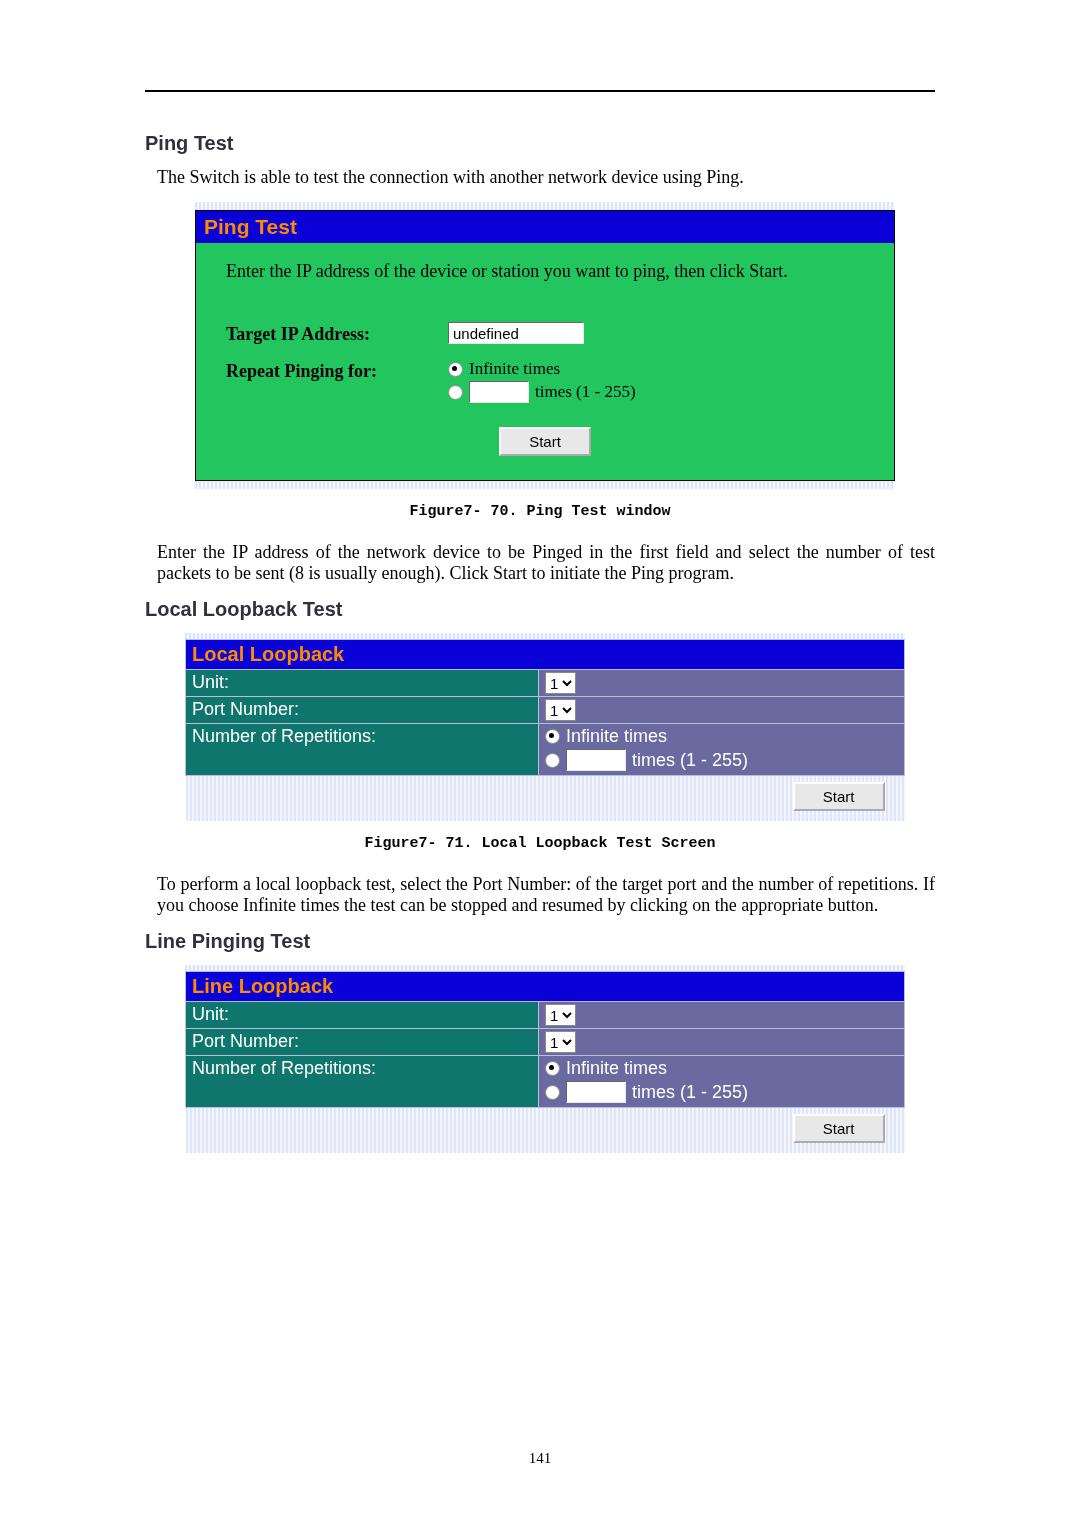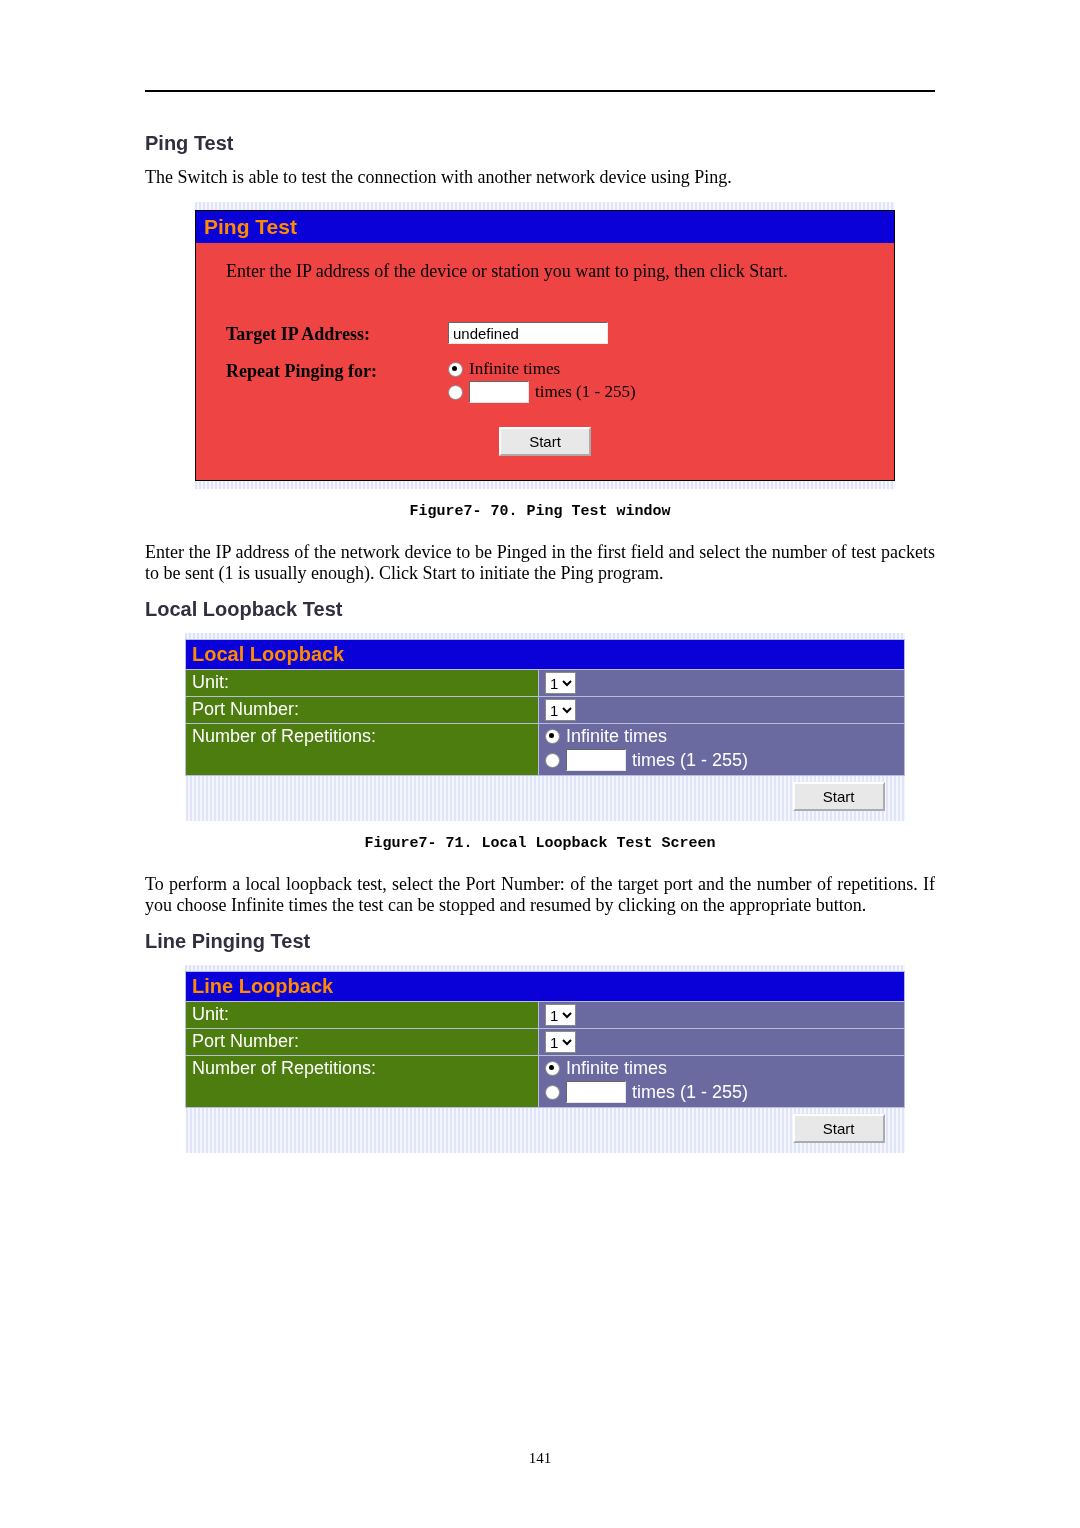--- a/index.html
+++ b/index.html
@@ -31,21 +31,21 @@
   }
   .section-title {
     font-family: Arial, Helvetica, sans-serif;
     font-weight: bold;
     color: #2f2f3f;
     font-size: 20px;
     margin: 0 0 12px 0;
   }
   .body-text {
     font-size: 18px;
-    margin: 0 0 14px 0;
+    margin: 0 0 14px 12px;
     text-align: justify;
   }
   .figure-wrap {
     margin: 0 auto 14px auto;
     display: block;
   }
   .ping-fig {
     width: 700px;
     margin-left: 50px;
   }
@@ -59,21 +59,21 @@
   }
   .ping-header {
     background: #0a00d8;
     color: #ff8a00;
     font-family: Arial, Helvetica, sans-serif;
     font-weight: bold;
     font-size: 21px;
     padding: 4px 8px;
   }
   .ping-body {
-    background: #ef4444;
+    background: #22c55e;
     padding: 18px 30px 24px 30px;
     font-family: "Times New Roman", Times, serif;
   }
   .ping-instr {
     font-size: 18px;
     margin: 0 0 40px 0;
   }
   .ping-row {
     display: flex;
     align-items: flex-start;
@@ -144,21 +144,21 @@
   }
   .lb-table th {
     background: #0a00d8;
     color: #ff8a00;
     font-weight: bold;
     text-align: left;
     font-size: 20px;
     padding: 3px 6px;
   }
   .lb-table td.label {
-    background: #4d7c0f;
+    background: #0f766e;
     color: #fff;
     width: 340px;
   }
   .lb-table td.val {
     background: #6a6aa0;
     color: #fff;
   }
   .lb-table tr.foot td {
     background: repeating-linear-gradient(90deg,#e1e5f9 0 2px,#f4f6ff 2px 4px);
     text-align: right;
@@ -207,21 +207,21 @@
   <div class="figure-wrap ping-fig">
     <div class="ping-stripe"></div>
     <div class="ping-box">
       <div class="ping-header">Ping Test</div>
       <div class="ping-body">
         <p class="ping-instr">Enter the IP address of the device or station you want to ping, then click Start.</p>
 
         <div class="ping-row">
           <div class="ping-label">Target IP Address:</div>
           <div>
-            <input type="text" class="win" style="width: 160px;" value="undefined">
+            <input type="text" class="win" style="width: 136px;" value="undefined">
           </div>
         </div>
 
         <div class="ping-row">
           <div class="ping-label">Repeat Pinging for:</div>
           <div class="ping-radio-col">
             <div class="opt">
               <span class="radio-dot checked"></span>
               <span>Infinite times</span>
             </div>
@@ -235,21 +235,21 @@
 
         <div class="start-row">
           <button class="win">Start</button>
         </div>
       </div>
     </div>
     <div class="ping-stripe"></div>
   </div>
 
   <div class="figure-caption">Figure7- 70.  Ping Test window</div>
-  <p class="body-text">Enter the IP address of the network device to be Pinged in the first field and select the number of test packets to be sent (1 is usually enough). Click Start to initiate the Ping program.</p>
+  <p class="body-text">Enter the IP address of the network device to be Pinged in the first field and select the number of test packets to be sent (8 is usually enough). Click Start to initiate the Ping program.</p>
 
   <h2 class="section-title">Local Loopback Test</h2>
 
   <div class="figure-wrap lb-fig">
     <div class="lb-stripe"></div>
     <table class="lb-table">
       <tbody>
           <tr>
             <th colspan="2">Local Loopback</th>
           </tr>

